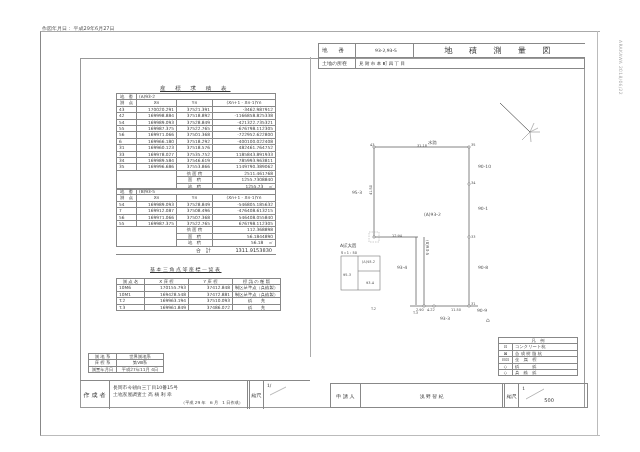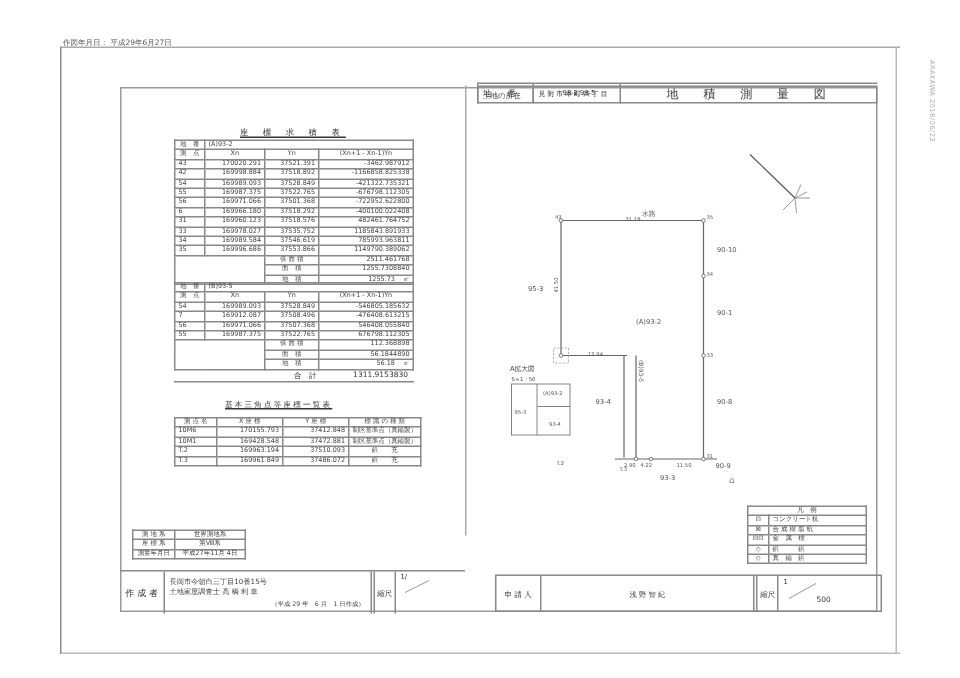--- a/index.html
+++ b/index.html
@@ -30,21 +30,21 @@
 </head>
 <body>
 
 <div class="abs header-note">作図年月日： 平成29年6月27日</div>
 <div class="abs outer-frame"></div>
 <div class="abs right-edge"></div>
 <div class="abs side-stamp">ARAKAWA 2018/06/22</div>
 <div class="abs inner-frame"></div>
 
 <div class="abs title-block">
-  <div class="tb-row" style="top:12px; height:14px; width:267px;justify-content:center;">
+  <div class="tb-row" style="top:0; height:14px; width:267px;justify-content:center;">
     <div class="tb-cell" style="width:38px; border-left:0.8px solid #888;">地　　番</div>
     <div class="tb-cell" style="width:58px; justify-content:center; font-size:4.5px;">93-2,93-5</div>
     <div class="tb-cell big-title" style="width:171px; border-right:none; justify-content:center;">地 積 測 量 図</div>
   </div>
   <div class="tb-row" style="top:14px; height:12px; width:267px; border-bottom:0.8px solid #888;">
     <div class="tb-cell" style="width:38px; border-left:0.8px solid #888; font-size:5px;">土地の所在</div>
     <div class="tb-cell" style="width:229px; border-right:0.8px solid #888; font-size:4.5px;">見 附 市 本 町 四 丁 目</div>
   </div>
 </div>
 <div class="abs" style="left:310px; top:57px; width:1px; height:300px; background:#aaa;"></div>

